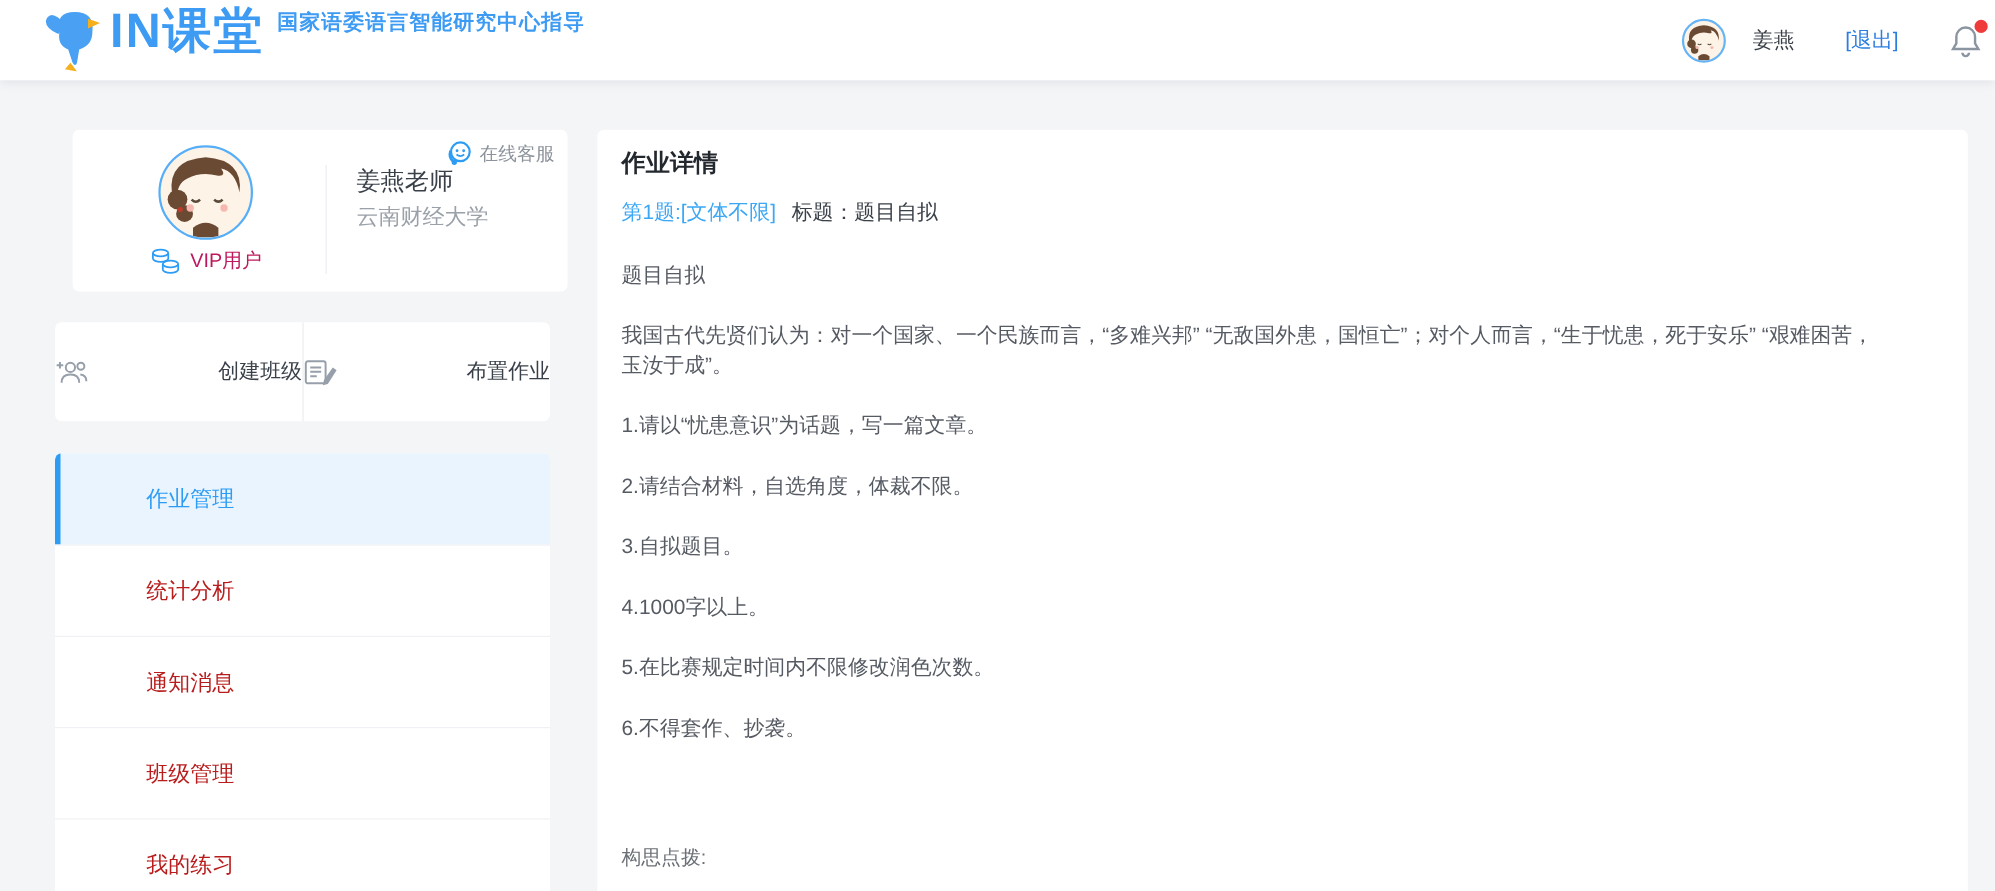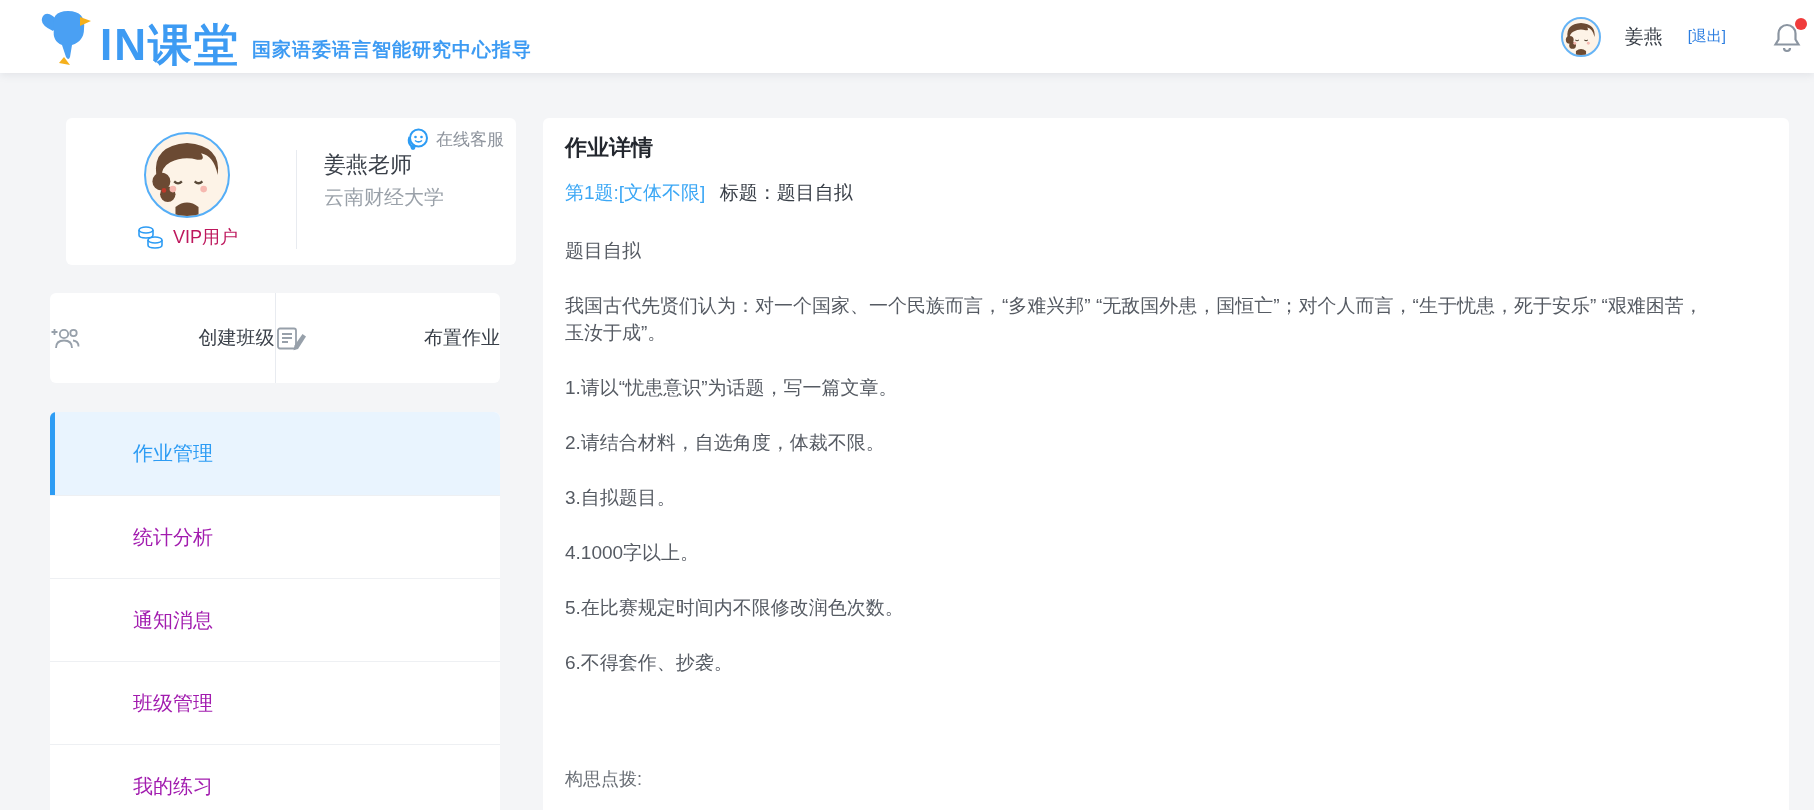--- a/index.html
+++ b/index.html
@@ -9,47 +9,47 @@
   }
   *{box-sizing:border-box;margin:0;padding:0}
   html,body{width:1814px;height:810px}
   body{
     position:relative;overflow:hidden;background:var(--page-bg);
     font-family:"Liberation Sans","DejaVu Sans",sans-serif;color:var(--text-dark);
   }
   
   .header{position:absolute;left:0;top:0;width:1814px;height:73px;background:#fff;
     box-shadow:0 2px 8px rgba(120,130,145,.14);display:flex;align-items:center;z-index:5}
-  .logo-wrap{display:flex;align-items:flex-end;margin-left:40px}
+  .logo-wrap{display:flex;align-items:flex-start;margin-left:40px}
   .logo-bird{margin-bottom:2px}
   .logo-text{font-size:44px;font-weight:700;color:var(--logo-blue);letter-spacing:2px;line-height:1;margin-left:6px}
   .logo-sub{font-size:19px;font-weight:700;color:var(--logo-blue);margin:0 0 4px 12px;letter-spacing:1px}
   .header-right{position:absolute;right:12px;top:0;height:73px;display:flex;align-items:center}
   .header-avatar{width:40px;height:40px;border-radius:50%;border:2px solid #66b4f6;overflow:hidden;background:#fdf3e7;cursor:pointer}
   .header-username{font-size:19px;color:var(--text-dark);margin-left:24px}
-  .logout-link{font-size:15px;color:var(--link-blue);margin-left:25px;text-decoration:none;cursor:pointer}
+  .logout-link{font-size:19px;color:var(--link-blue);margin-left:46px;text-decoration:none;cursor:pointer}
   .bell-wrap{position:relative;margin-left:46px;cursor:pointer}
   .bell-dot{position:absolute;top:-3px;right:-5px;width:12px;height:12px;border-radius:50%;background:#f03b3b}
   
   .profile-card{position:absolute;left:66px;top:118px;width:450px;height:147px;background:#fff;border-radius:6px}
   .cs-badge{position:absolute;top:9px;right:12px;display:flex;align-items:center;gap:5px;
     color:var(--text-date);font-size:17px;cursor:pointer}
   .avatar-block{position:absolute;left:52px;top:14px;width:138px;text-align:center}
   .profile-avatar{width:86px;height:86px;border-radius:50%;border:2px solid #55aef7;overflow:hidden;margin:0 auto;background:#fdf3e7}
   .vip-row{margin-top:7px;display:flex;justify-content:center;align-items:flex-start;gap:7px;color:#be185d;font-size:18px}
   .profile-divider{position:absolute;left:230px;top:32px;bottom:16px;width:1px;background:var(--divider)}
   .profile-info{position:absolute;left:258px;top:32px}
   .teacher-name{font-size:22px;color:var(--text-dark);font-weight:500}
   .school{margin-top:4px;font-size:20px;color:var(--text-grey)}
   .actions-card{position:absolute;left:50px;top:293px;width:450px;height:90px;background:#fff;border-radius:6px;display:flex}
   .action-cell{flex:1;display:flex;align-items:center;justify-content:space-between;gap:11px;
     font-size:19px;color:var(--text-dark);cursor:pointer}
   .action-divider{width:1px;background:var(--divider);margin:0}
   .menu-card{position:absolute;left:50px;top:412px;width:450px;height:480px;background:#fff;border-radius:6px;overflow:hidden}
-  .menu-item{position:relative;height:83px;display:flex;align-items:center;font-size:20px;color:#a21caf;cursor:pointer}
+  .menu-item{position:relative;height:83px;display:flex;align-items:center;font-size:20px;color:#b91c1c;cursor:pointer}
   .menu-item + .menu-item{border-top:1px solid #eef0f3}
   .menu-label{margin-left:83px}
   .menu-item.active{background:#e9f4fe;color:var(--accent);border-top:none}
   .active-bar{position:absolute;left:0;top:0;width:5px;height:100%;background:var(--accent)}
   
   .panel{position:absolute;left:543px;top:118px;width:1246px;height:740px;background:#fff;border-radius:6px;
     padding:15px 24px 0 22px}
   .page-title{font-size:22px;font-weight:700;color:#23272e}
   .question-row{margin-top:17px;font-size:19px}
   .question-tag{color:#3ba7f5;cursor:pointer}

